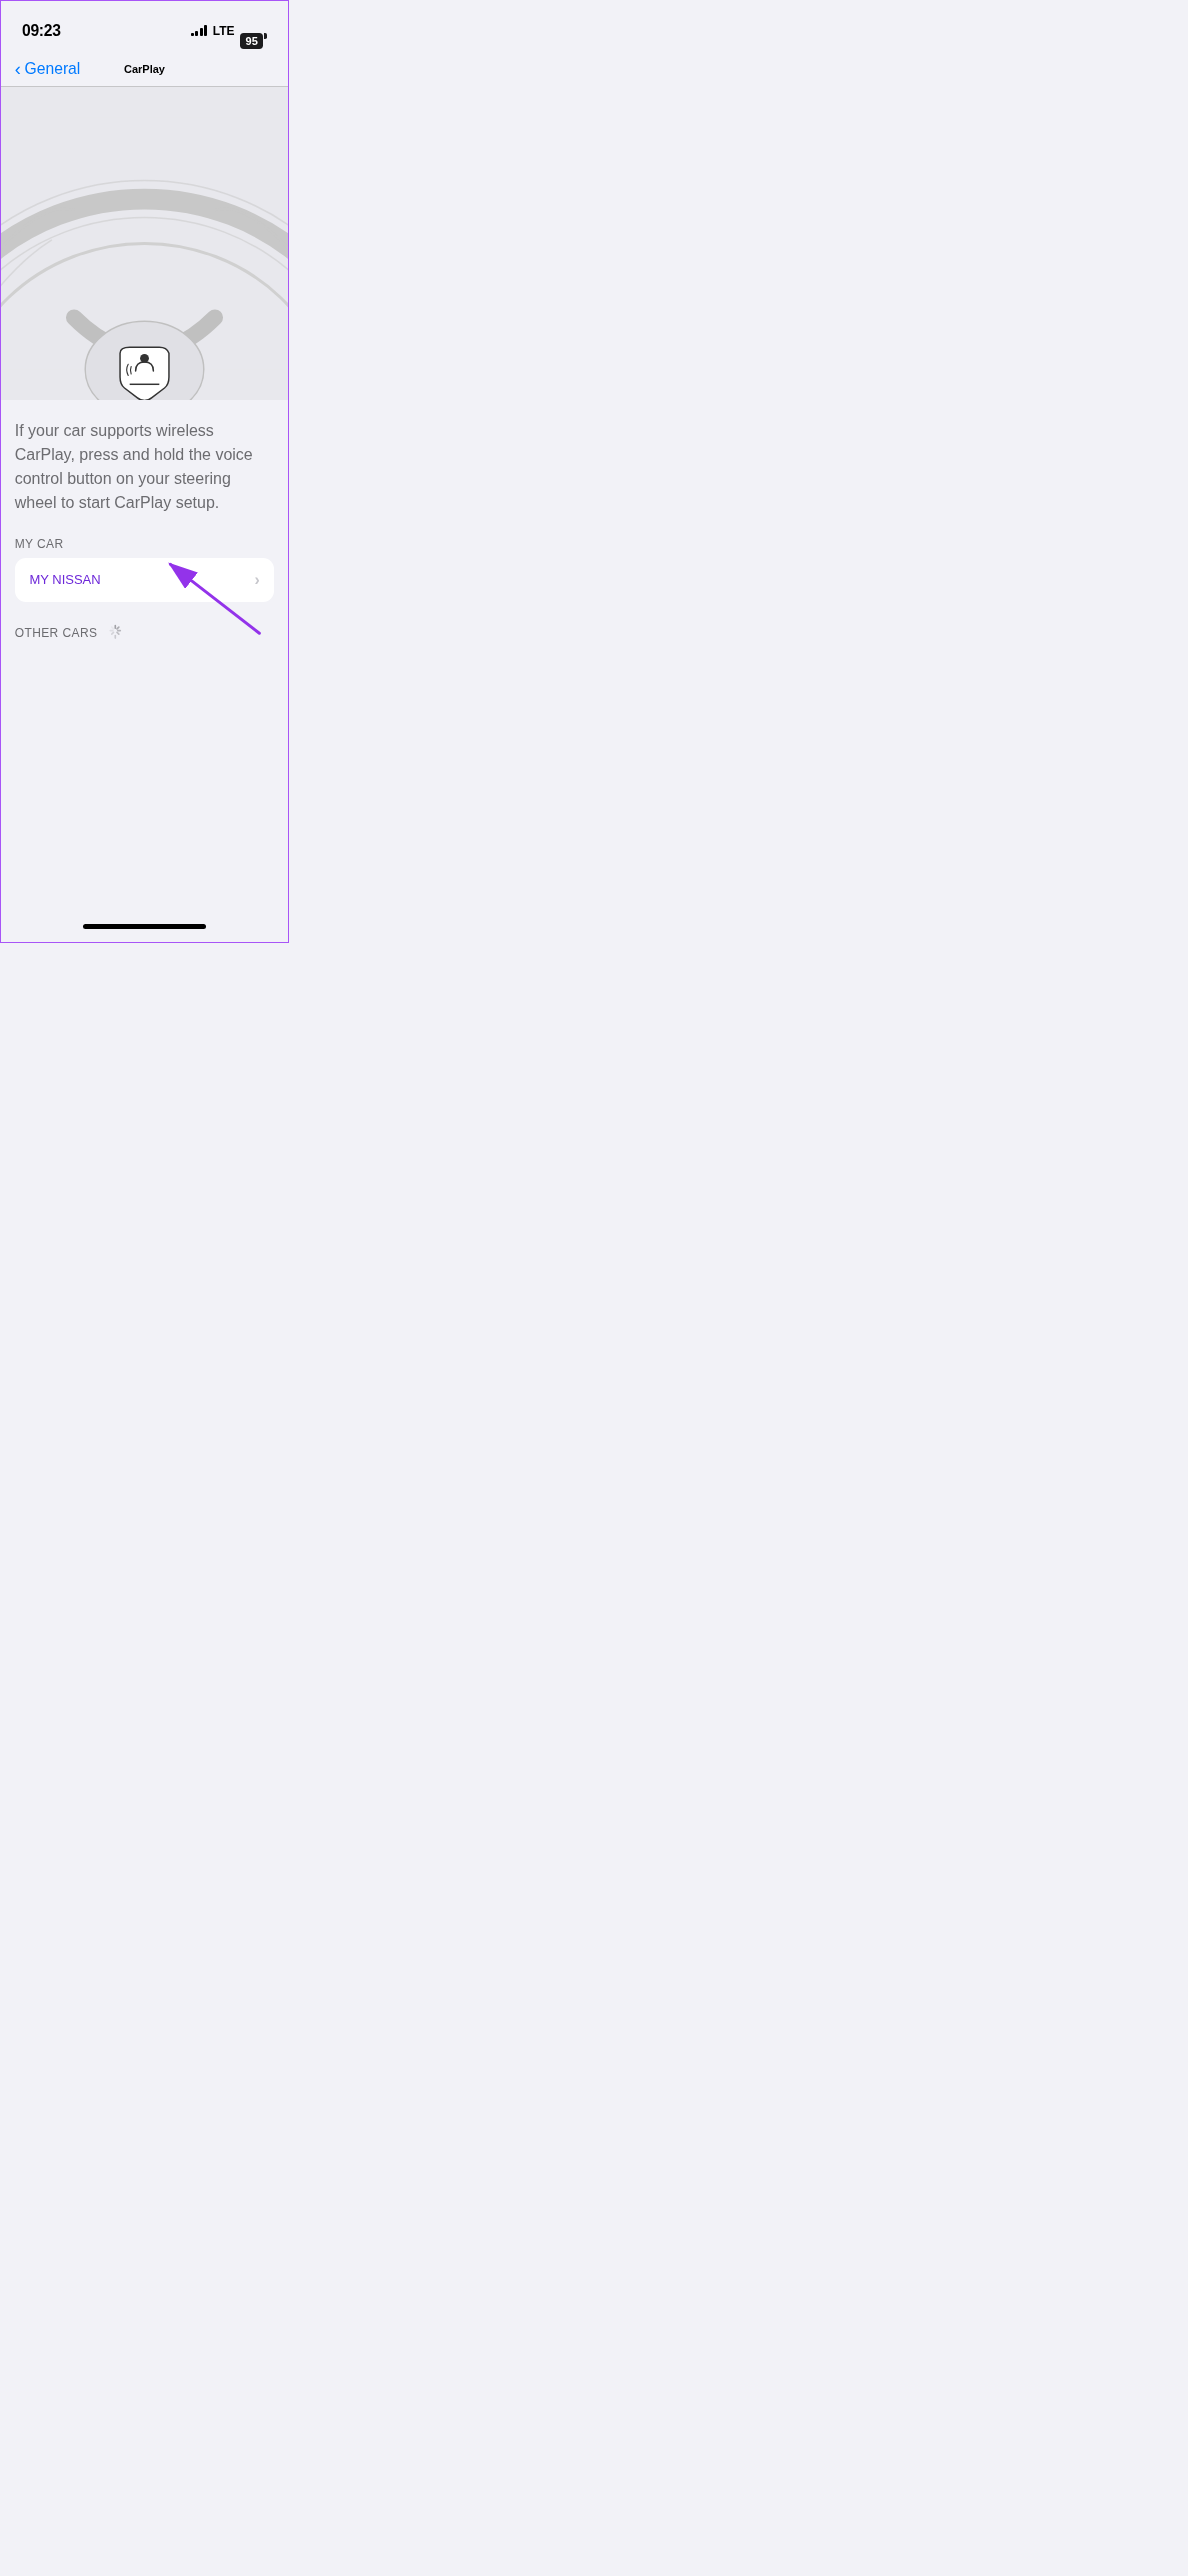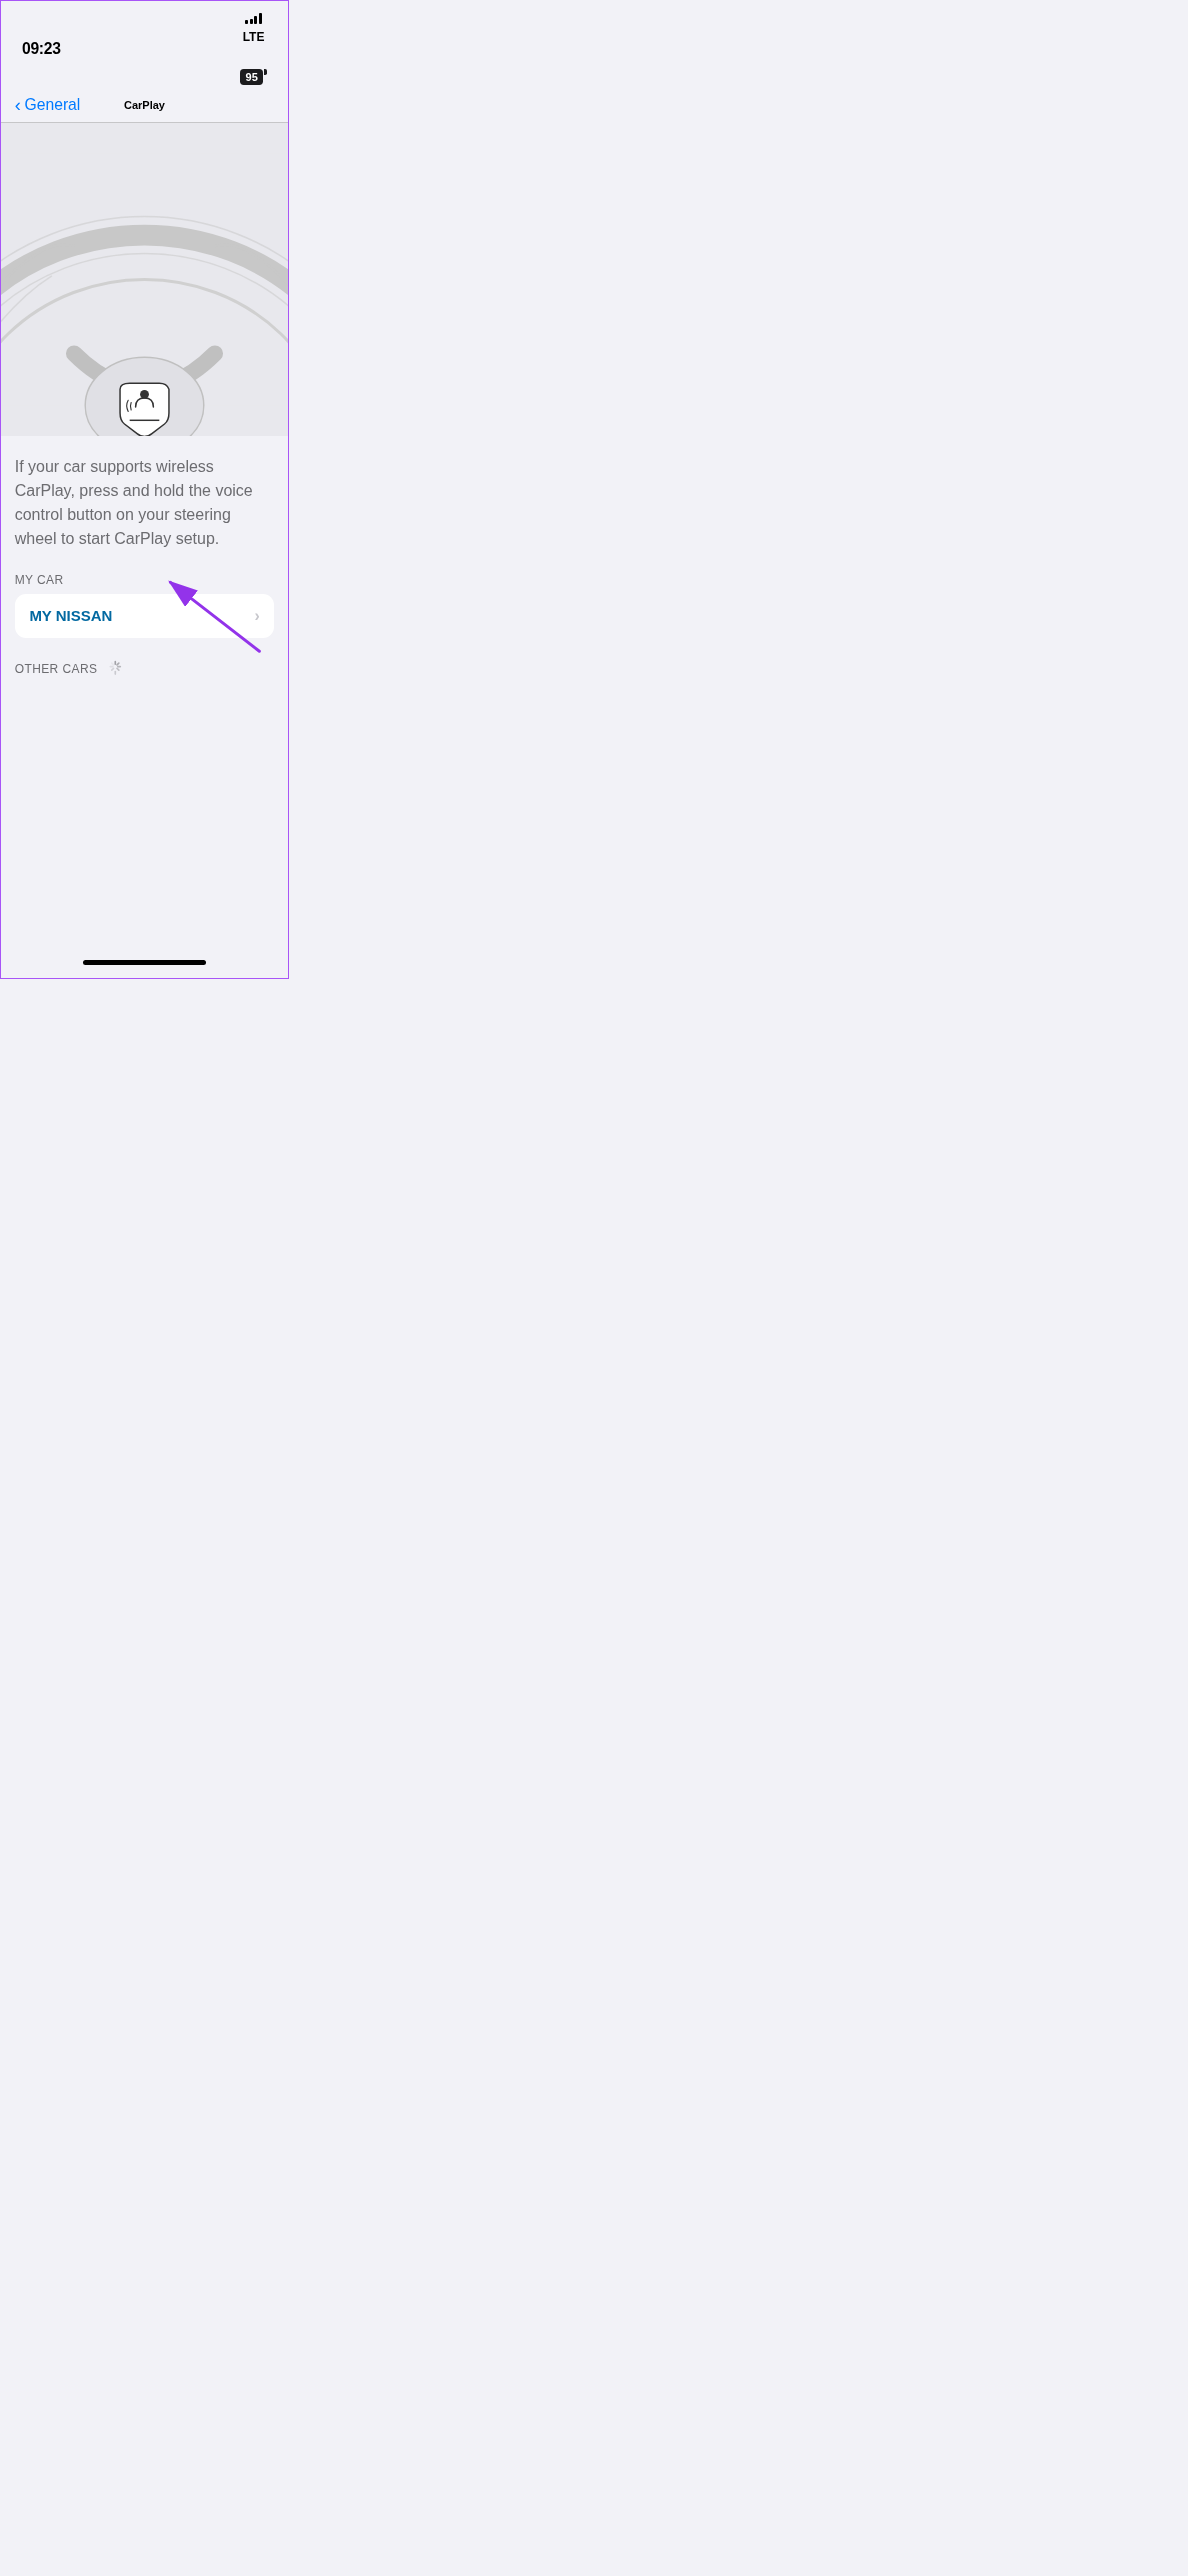--- a/index.html
+++ b/index.html
@@ -30,21 +30,20 @@
       font-size: 15.7px;
       font-weight: 700;
       letter-spacing: -0.3px;
       color: #000;
     }
 
     .status-right {
       display: flex;
       align-items: center;
       gap: 5.5px;
-      flex-direction: column;
     }
 
     .signal-bars {
       display: flex;
       align-items: flex-end;
       gap: 1.8px;
       height: 11px;
     }
 
     .signal-bar {
@@ -165,23 +164,23 @@
       background: #fff;
       border-radius: 11px;
       padding: 13px 14.7px;
       display: flex;
       align-items: center;
       justify-content: space-between;
       margin-bottom: 22px;
     }
 
     .list-item-label {
-      font-size: 15px;
-      font-weight: 700;
-      color: #0369a1;
+      font-size: 13px;
+      font-weight: 400;
+      color: #6d28d9;
     }
 
     .chevron-right {
       color: #c7c7cc;
       font-size: 15.7px;
       font-weight: 600;
     }
 
     .other-cars-section {
       display: flex;

